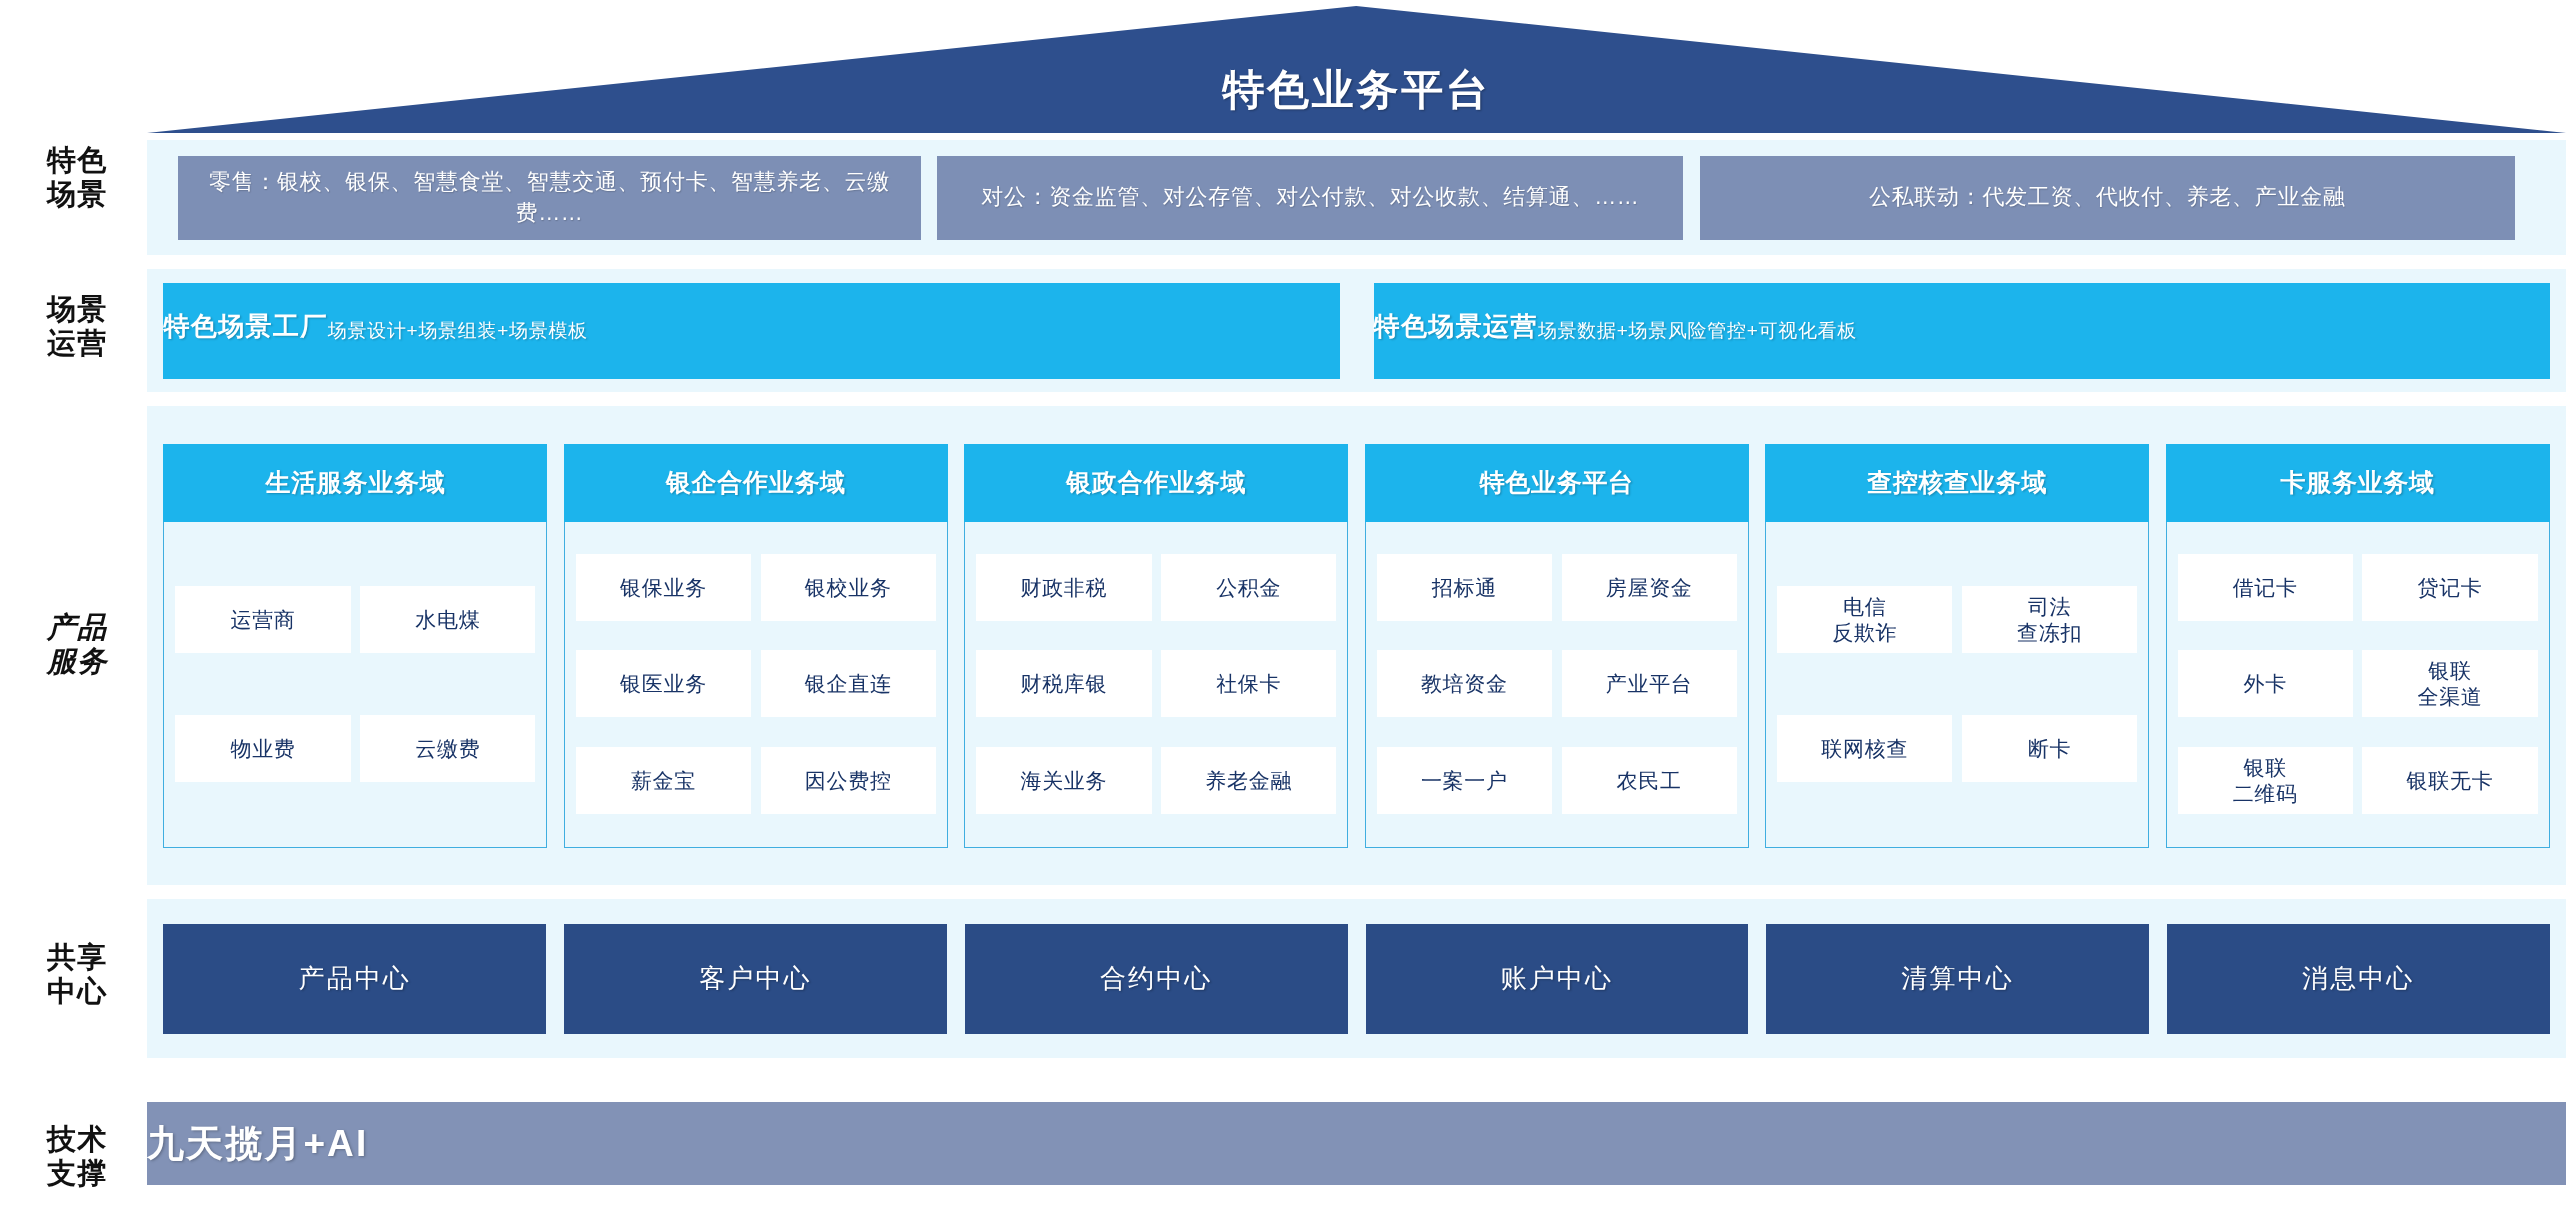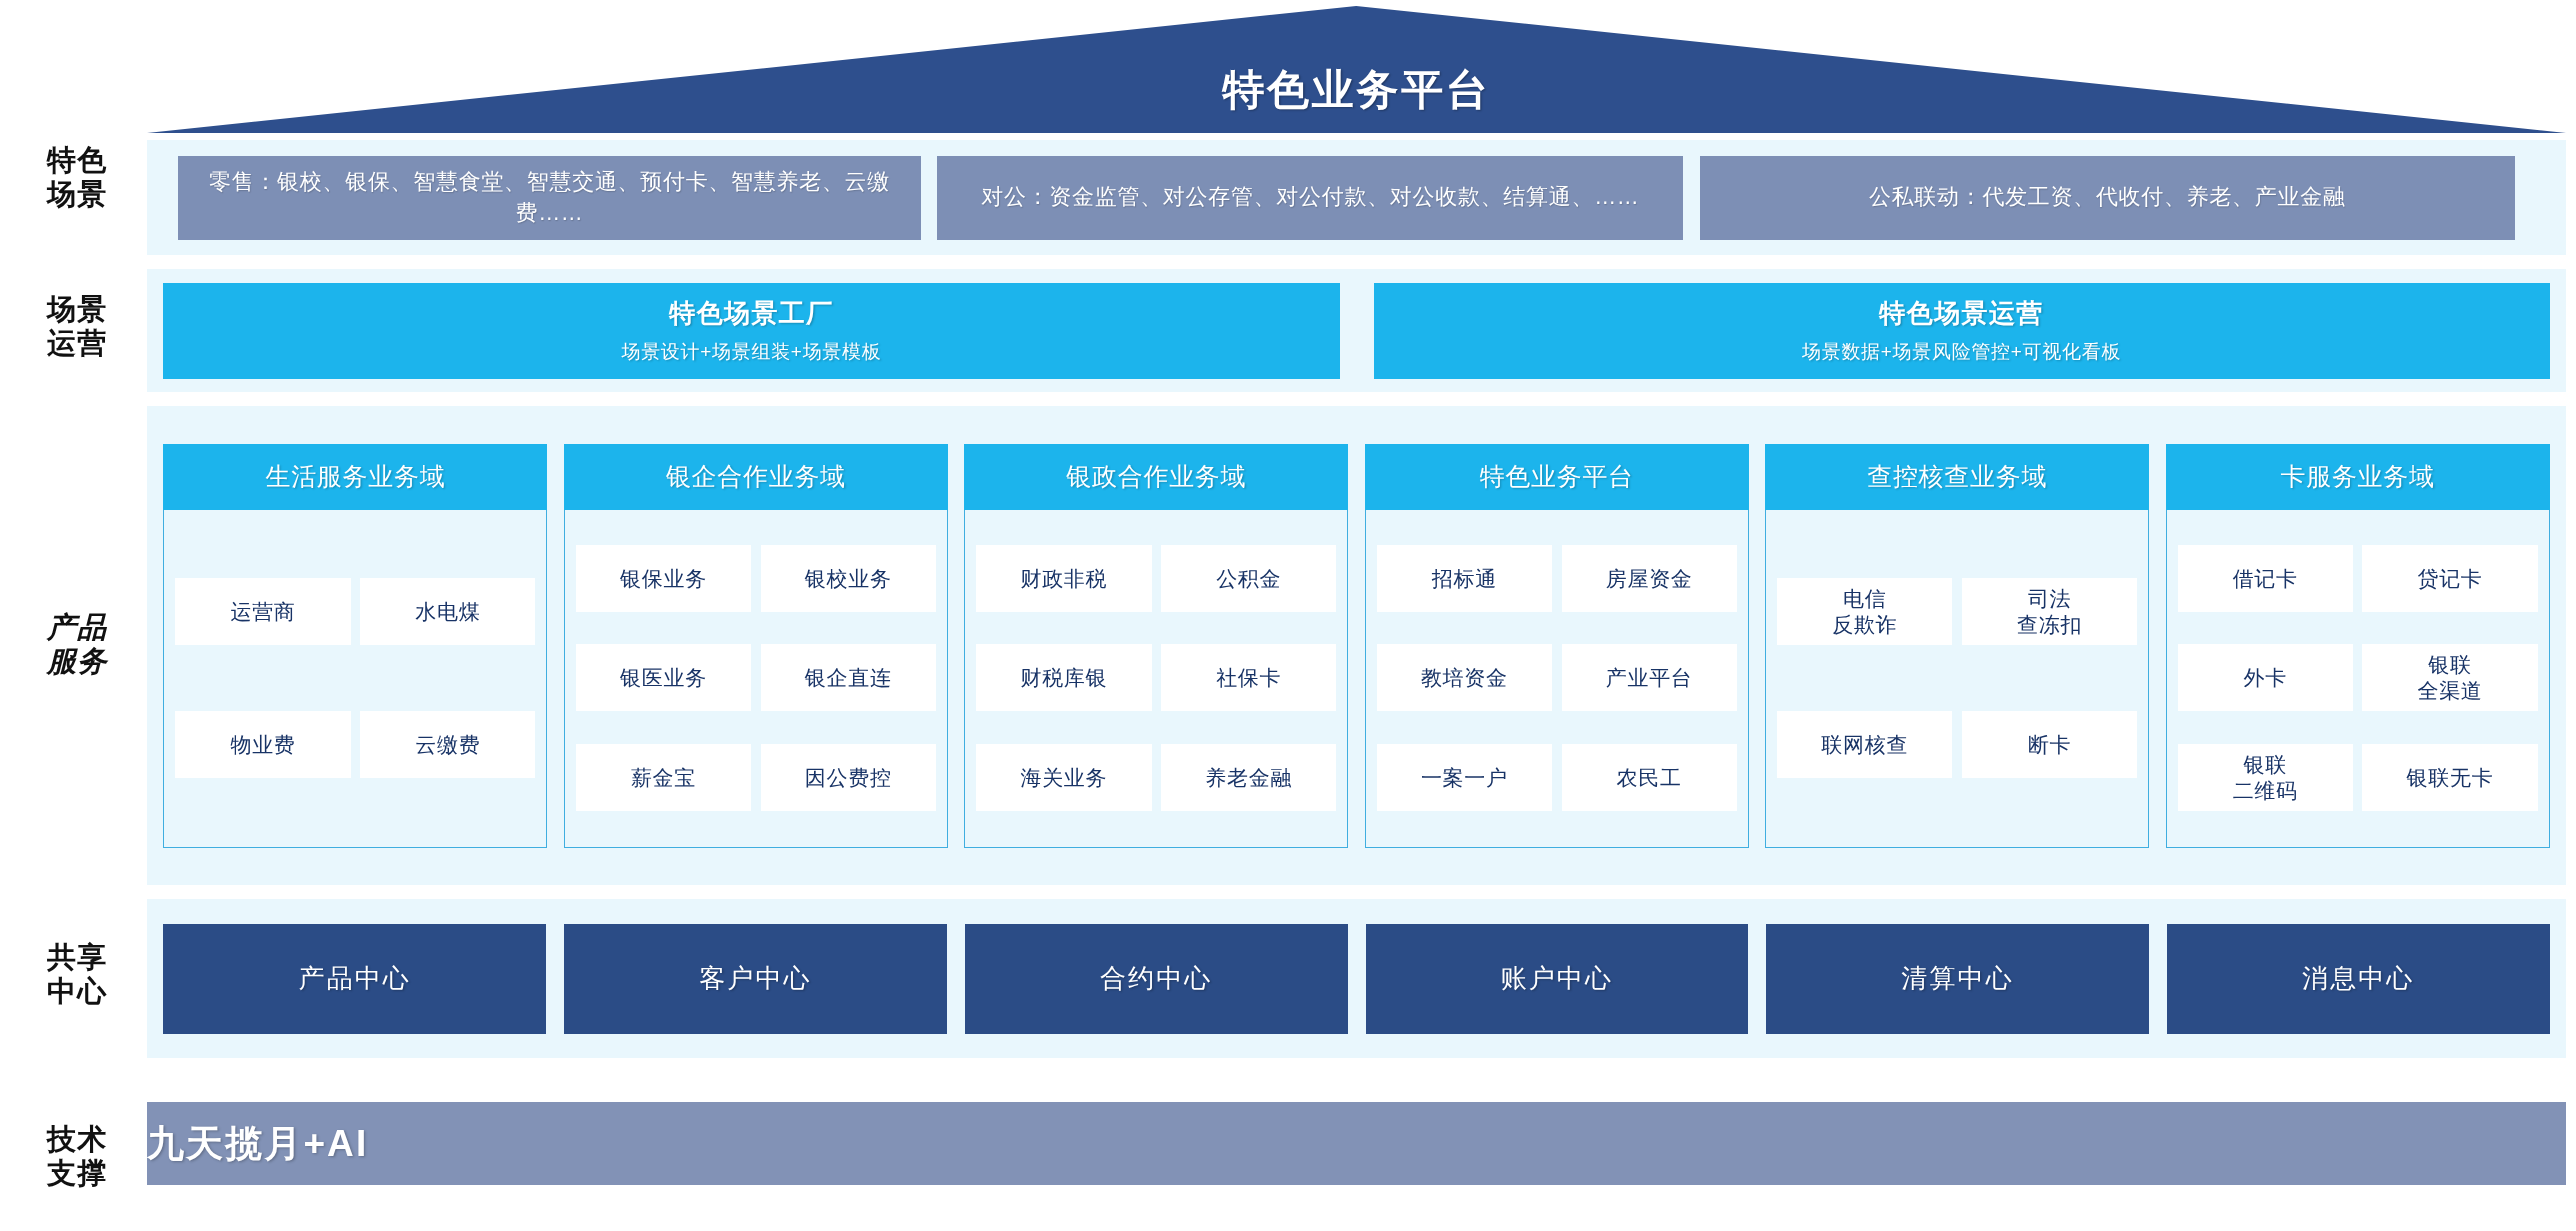--- a/index.html
+++ b/index.html
@@ -50,39 +50,39 @@
   .scen-box.b3{flex:0 0 815px;}
 
   
   #band-operation{top:269px;height:123px;}
   .oper-wrap{
     position:absolute;left:0;top:0;width:100%;height:100%;
     display:flex;align-items:center;gap:34px;padding:0 16.4px;box-sizing:border-box;
   }
   .oper-box{
     flex:1 1 0;height:96px;background:#1CB4EC;color:#ffffff;
-    display:flex;flex-direction:column;align-items:center;justify-content:center;
+    display:flex;flex-direction:row;align-items:center;justify-content:flex-start;
     text-shadow:1.4px 1.4px 2.1px rgba(0,0,0,.22);
   }
   .oper-title{font-size:26px;font-weight:bold;letter-spacing:1.4px;margin-bottom:8.2px;}
   .oper-sub{font-size:19px;letter-spacing:0.7px;}
 
   
   #band-product{top:406px;height:479px;}
   .prod-wrap{
     position:absolute;left:0;top:0;width:100%;height:100%;
     display:flex;align-items:center;gap:16.4px;padding:0 16.4px;box-sizing:border-box;
   }
   .prod-card{
     flex:1 1 0;height:404px;display:flex;flex-direction:column;
   }
   .prod-head{
-    background:#1CB4EC;color:#ffffff;height:66px;
+    background:#1CB4EC;color:#ffffff;height:78px;
     display:flex;align-items:center;justify-content:center;
-    font-size:25px;font-weight:normal;letter-spacing:0.7px;
+    font-size:25px;font-weight:bold;letter-spacing:0.7px;
     text-shadow:1.4px 1.4px 2.1px rgba(0,0,0,.22);
   }
   .prod-body{
     flex:1;background:#E9F7FD;border:1.4px solid #3FAEE0;border-top:none;
     display:flex;flex-direction:column;justify-content:space-evenly;
     padding:9.6px 11px;box-sizing:border-box;gap:6.8px;
   }
   .prod-row{display:flex;gap:9.6px;height:67px;}
   .prod-cell{
     flex:1 1 0;background:#ffffff;color:#183366;

